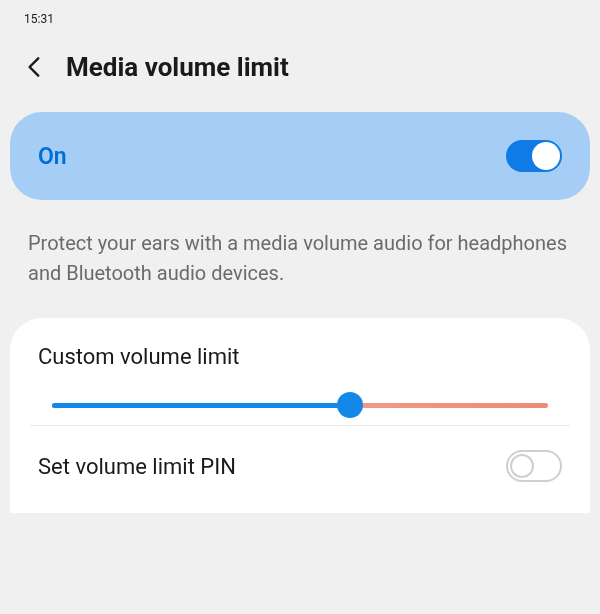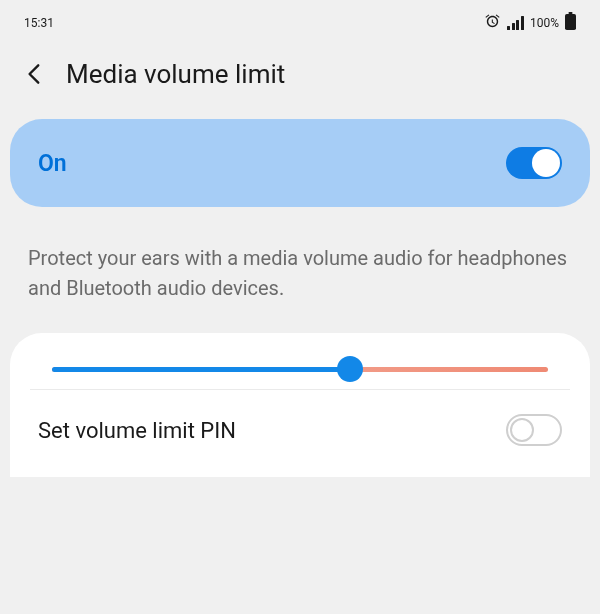--- a/index.html
+++ b/index.html
@@ -33,25 +33,25 @@
       display: flex;
       align-items: center;
       padding: 18px 24px 30px 22px;
       gap: 18px;
     }
     .back-icon svg {
       display: block;
     }
     .page-title {
       font-size: 26px;
-      font-weight: 400;
+      font-weight: 700;
       color: #1a1a1a;
     }
     .toggle-card {
-      margin: 0 10px 36px 10px;
+      margin: 0 10px 28px 10px;
       background: #a6cdf6;
       border-radius: 32px;
       padding: 28px 28px;
       display: flex;
       justify-content: space-between;
       align-items: center;
     }
     .toggle-label-on {
       font-size: 23px;
       font-weight: 600;
@@ -176,40 +176,20 @@
       width: 3px;
       background: #1a1a1a;
       border-radius: 0.5px;
     }
   </style>
 </head>
 <body>
 
 <div class="status-bar">
   <span>15:31</span>
-  <div class="status-right">
-    <span>
-      <svg width="17" height="17" viewBox="0 0 24 24" fill="#1a1a1a">
-        <path d="M12 4c-4.4 0-8 3.6-8 8s3.6 8 8 8 8-3.6 8-8-3.6-8-8-8zm0 14c-3.3 0-6-2.7-6-6s2.7-6 6-6 6 2.7 6 6-2.7 6-6 6zm.5-9H11v4.5l3.5 2.1.75-1.2-2.75-1.65V9zM6.5 2L2 5.5l1 1.3L7.5 3.3 6.5 2zm11 0l-1 1.3L21 6.8l1-1.3L17.5 2z"></path>
-      </svg>
-    </span>
-    <span class="signal-icon">
-      <span class="signal-bar" style="height:4px"></span>
-      <span class="signal-bar" style="height:7px"></span>
-      <span class="signal-bar" style="height:10px"></span>
-      <span class="signal-bar" style="height:14px"></span>
-    </span>
-    <span>100%</span>
-    <span>
-      <svg width="11" height="18" viewBox="0 0 11 18" fill="#1a1a1a">
-        <rect x="3.5" y="0" width="4" height="2" rx="0.8"></rect>
-        <rect x="0" y="2" width="11" height="16" rx="1.8"></rect>
-      </svg>
-    </span>
-  </div>
 </div>
 
 <div class="header">
   <span class="back-icon">
     <svg width="26" height="26" viewBox="0 0 24 24" fill="none" stroke="#1a1a1a" stroke-width="2.2" stroke-linecap="round" stroke-linejoin="round">
       <polyline points="15 4 7 12 15 20"></polyline>
     </svg>
   </span>
   <h1 class="page-title">Media volume limit</h1>
 </div>
@@ -218,20 +198,21 @@
   <span class="toggle-label-on">On</span>
   <span class="switch">
     <span class="switch-track-on"></span>
     <span class="switch-knob-on"></span>
   </span>
 </div>
 
 <p class="description">Protect your ears with a media volume audio for headphones and Bluetooth audio devices.</p>
 
 <div class="settings-card">
+  <div class="setting-title">Custom volume limit</div>
   <div class="slider-container">
     <div class="slider-track"></div>
     <div class="slider-fill"></div>
     <div class="slider-thumb"></div>
   </div>
   <div class="divider"></div>
   <div class="setting-row">
     <span class="setting-row-title">Set volume limit PIN</span>
     <span class="switch-off">
       <span class="switch-track-off"></span>

